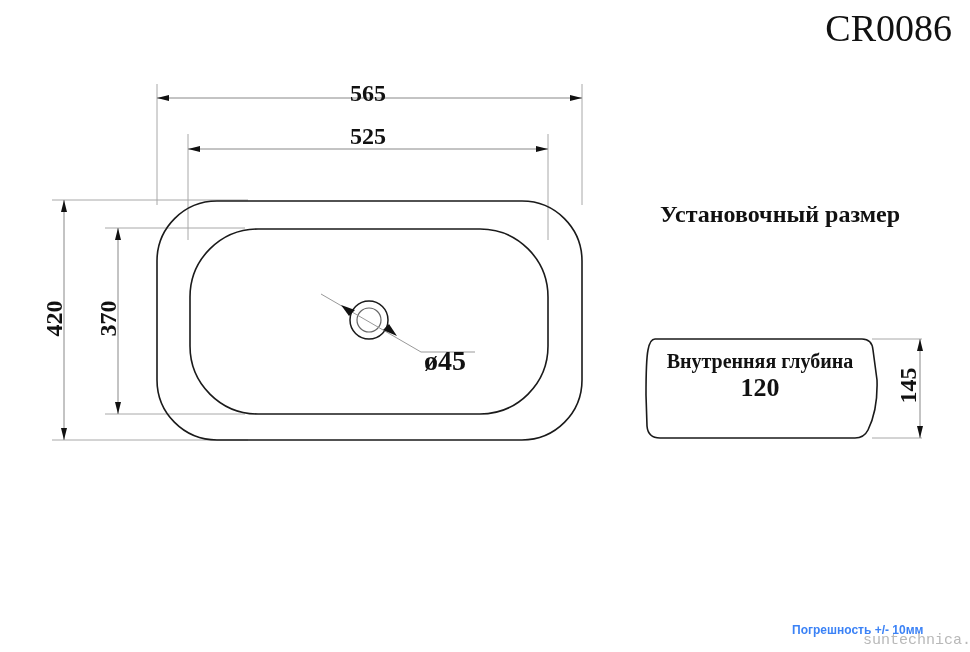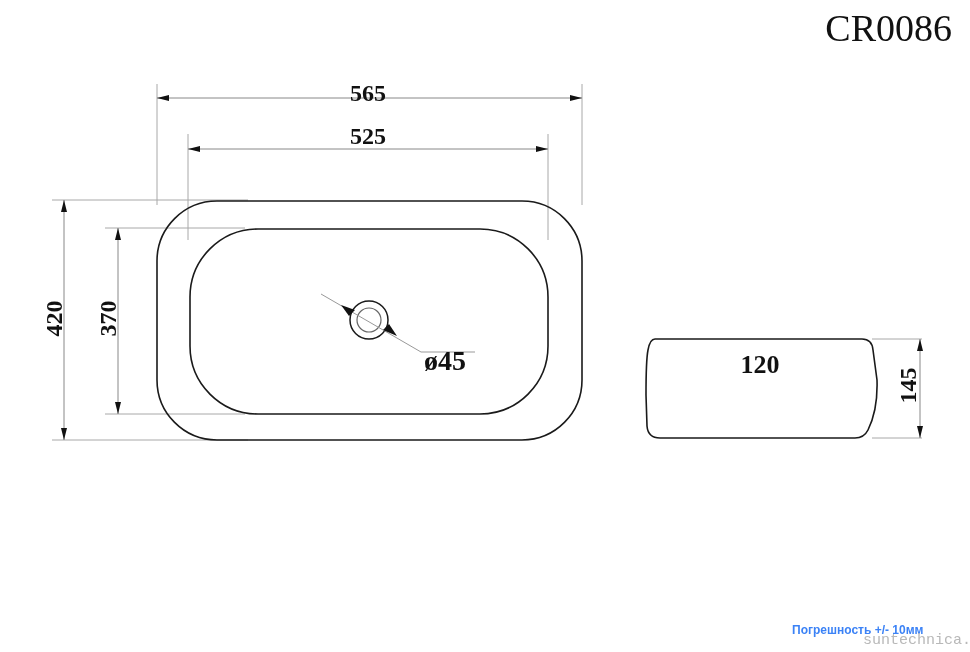--- a/index.html
+++ b/index.html
@@ -66,22 +66,24 @@
 
 <div class="model">CR0086</div>
 
 <div class="lbl dim-h" style="left:350px; top:68px;margin-top:12px;">565</div>
 <div class="lbl dim-h" style="left:350px; top:123px;">525</div>
 <div class="lbl dim-h vert" style="left:36px; top:305px;">420</div>
 <div class="lbl dim-h vert" style="left:90px; top:305px;">370</div>
 <div class="lbl" style="left:424px; top:345px; font-size:28px;">ø45</div>
 
 <div class="install">
+  <div>Установочный размер</div>
 </div>
 
 <div class="depth-box-text">
+  <span class="depth-label">Внутренняя глубина</span>
   <span class="depth-value">120</span>
 </div>
 
 <div class="lbl dim-h vert" style="left:890px; top:372px;">145</div>
 
 <div class="tolerance">Погрешность +/- 10мм</div>
 <div class="watermark">suntechnica.ru</div>
 
 </body></html>

